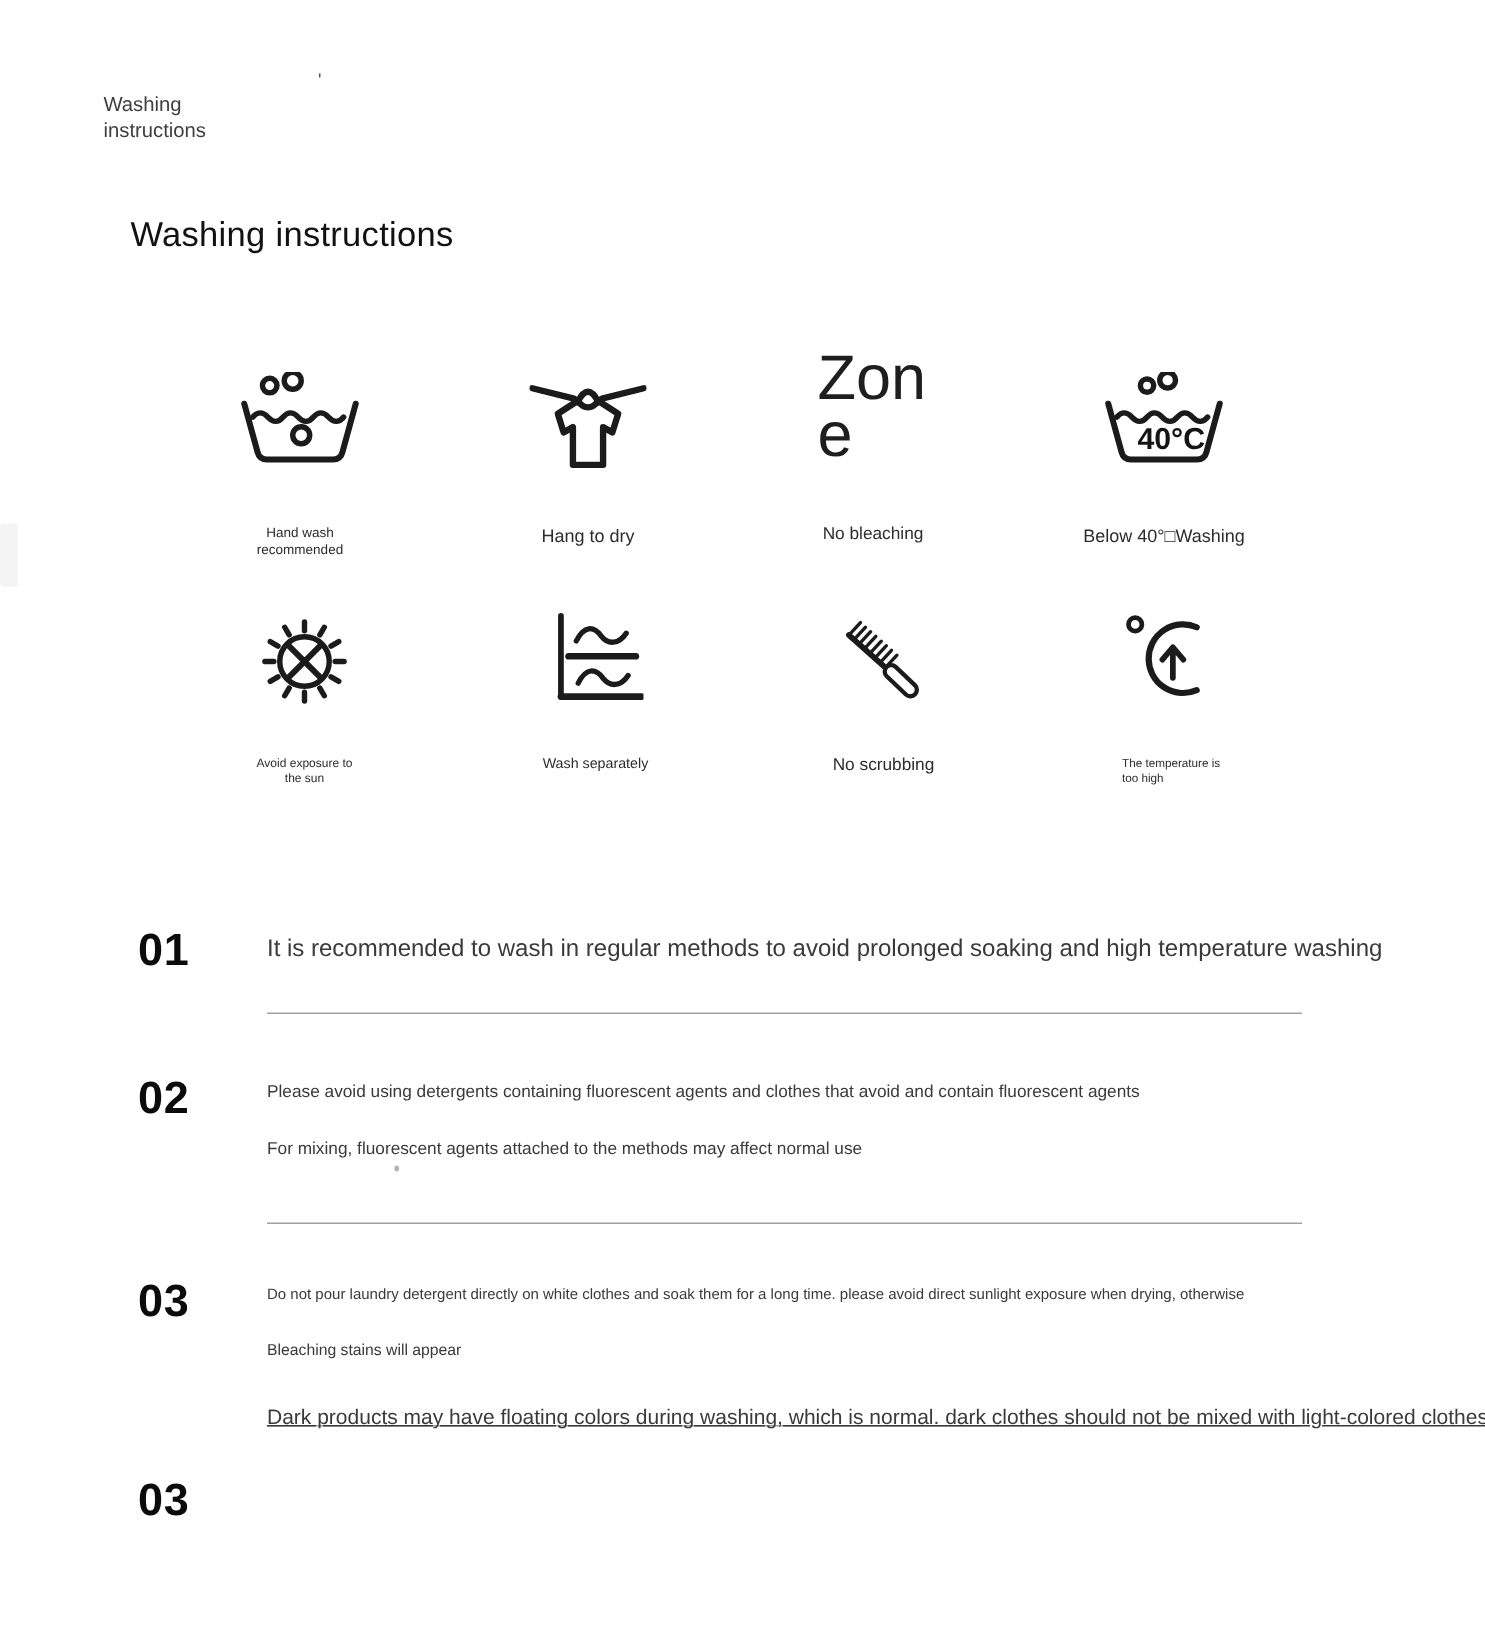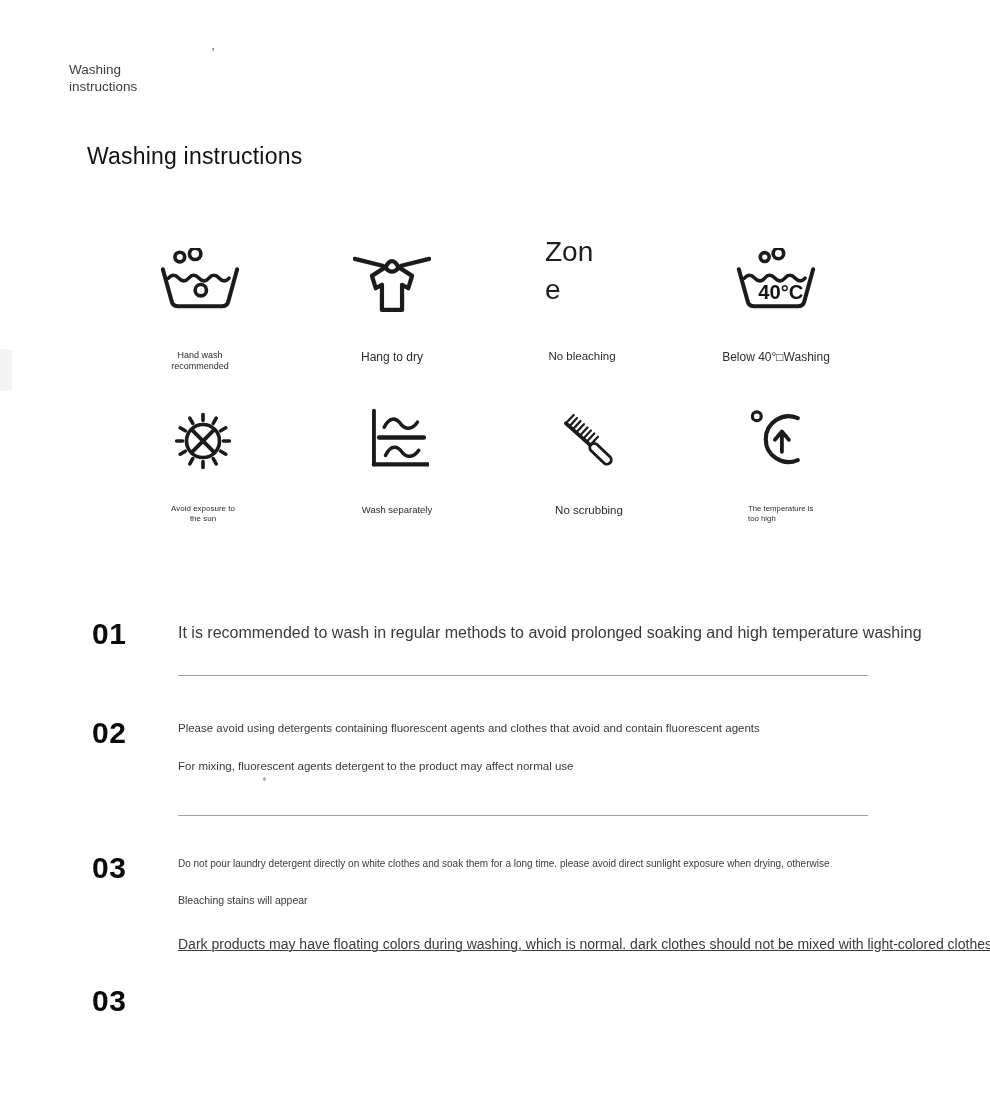--- a/index.html
+++ b/index.html
@@ -11,21 +11,21 @@
   .cell{position:absolute;width:130px;text-align:center;}
   .iconbox{height:70px;display:flex;align-items:flex-start;justify-content:center;}
   .r2 .iconbox{height:64px;}
   .label{margin-top:32px;color:#2c2c2c;}
   .l9{font-size:9px;line-height:11px;}
   .l12{font-size:12px;}
   .l115{font-size:11.5px;}
   .l95{font-size:9.5px;}
   .l8{font-size:8px;line-height:10px;}
   .l75{font-size:7.8px;line-height:9.5px;text-align:left;padding-left:33px;}
-  .zone{position:absolute;left:545px;top:233px;font-size:28px;line-height:38px;color:#1e1e1e;}
+  .zone{position:absolute;left:545px;top:233px;font-size:42px;line-height:38px;color:#1e1e1e;}
   .num{position:absolute;left:92px;font-size:30px;font-weight:800;color:#0b0b0b;letter-spacing:.5px;}
   .iline{position:absolute;left:178px;color:#3a3a3a;white-space:nowrap;}
   .divider{position:absolute;left:178px;width:690px;height:1px;background:#a0a0a0;}
   .artifact{position:absolute;left:0;top:349px;width:12px;height:42px;background:#f4f4f4;border-radius:2px;}
   .dot{position:absolute;left:263px;top:777px;width:3px;height:4px;background:#8a8a8a;border-radius:2px;opacity:.65;}
   svg{display:block;}
   .icon path,.icon circle,.icon line{stroke:#1b1b1b;fill:none;stroke-linecap:round;stroke-linejoin:round;}
   .icon .wht{stroke:#ffffff;}
   .icon text{fill:#141414;stroke:none;font-weight:bold;font-size:25px;font-family:"Liberation Sans","DejaVu Sans",sans-serif;}
 </style>
@@ -155,21 +155,21 @@
       <div>too high</div>
     </div>
   </div>
 
   <div class="num" style="top:617px;">01</div>
   <div class="iline" style="top:624px;font-size:16px;">It is recommended to wash in regular methods to avoid prolonged soaking and high temperature washing</div>
   <div class="divider" style="top:675px;"></div>
 
   <div class="num" style="top:716px;">02</div>
   <div class="iline" style="top:722px;font-size:11.5px;">Please avoid using detergents containing fluorescent agents and clothes that avoid and contain fluorescent agents</div>
-  <div class="iline" style="top:760px;font-size:11.5px;">For mixing, fluorescent agents detergent to the product may affect normal use</div>
+  <div class="iline" style="top:760px;font-size:11.5px;">For mixing, fluorescent agents attached to the methods may affect normal use</div>
   <div class="dot"></div>
   <div class="divider" style="top:815px;"></div>
 
   <div class="num" style="top:851px;text-align:center;">03</div>
   <div class="iline" style="top:858px;font-size:10px;">Do not pour laundry detergent directly on white clothes and soak them for a long time. please avoid direct sunlight exposure when drying, otherwise</div>
   <div class="iline" style="top:894px;font-size:10.5px;">Bleaching stains will appear</div>
   <div class="divider" style="top:950px;"></div>
 
   <div class="num" style="top:984px;">03</div>
   <div class="iline" style="top:936px;font-size:14px;text-decoration:underline;">Dark products may have floating colors during washing, which is normal. dark clothes should not be mixed with light-colored clothes</div>

